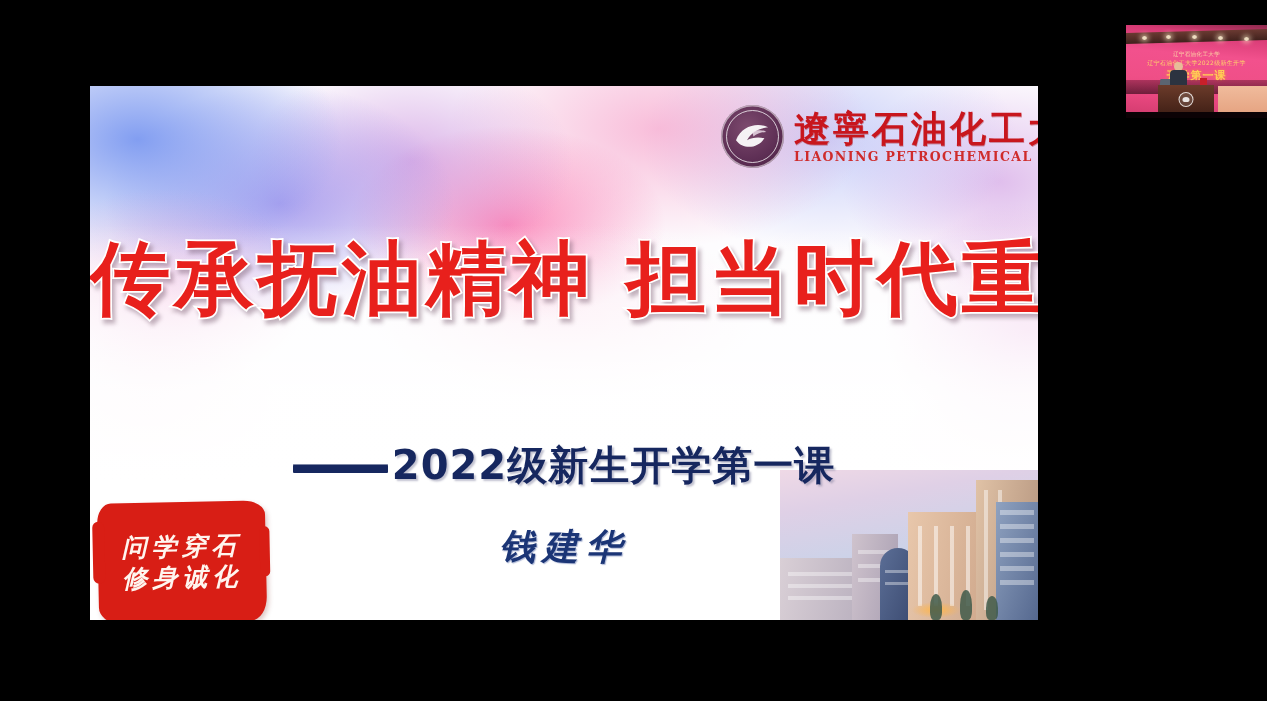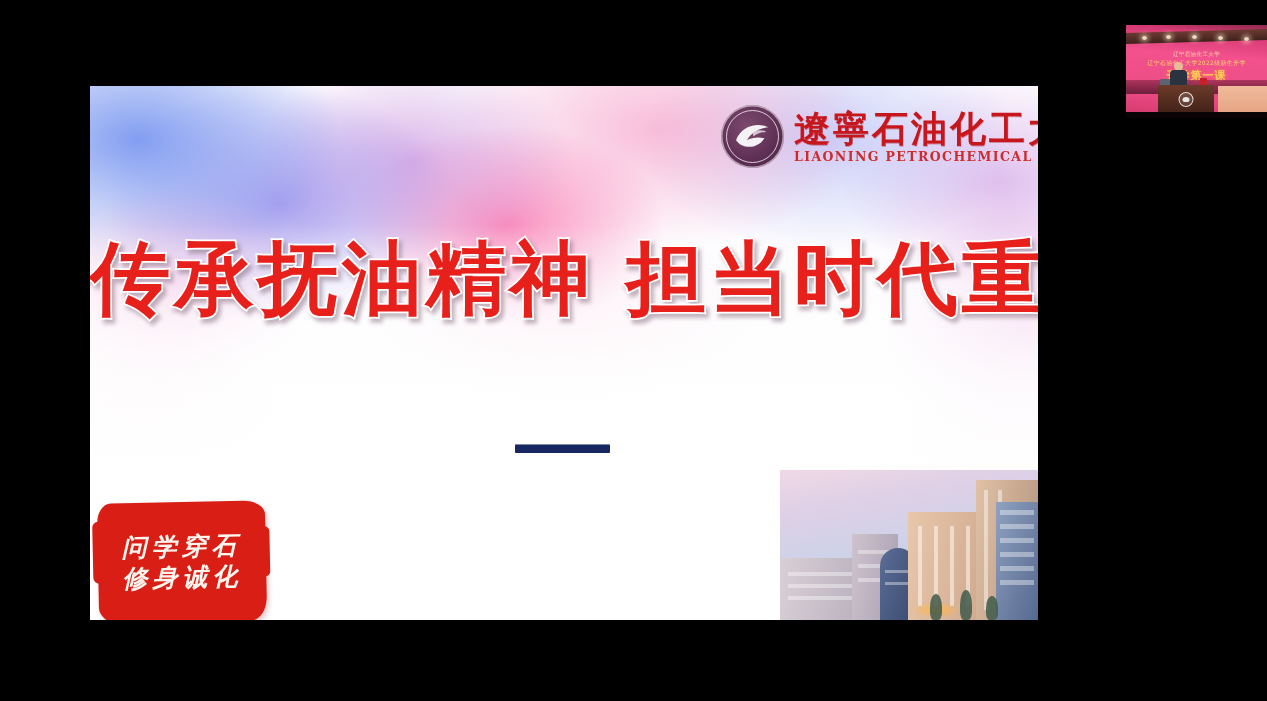--- a/index.html
+++ b/index.html
@@ -224,22 +224,24 @@
       <div class="logo-text">
         <div class="logo-cn">遼寧石油化工大學</div>
         <div class="logo-en">LIAONING PETROCHEMICAL UNIVERSITY</div>
       </div>
     </div>
 
     <div id="headline">传承抚油精神 担当时代重任</div>
 
     <div id="subline">
       <span id="emdash"></span>
-    </div>
-
+      <span id="subtitle-text">2022级新生开学第一课</span>
+    </div>
+
+    <div id="speaker">钱建华</div>
 
     <div id="seal">
       <div class="seal-line">问学穿石</div>
       <div class="seal-line">修身诚化</div>
     </div>
 
   </div>
 
   <div id="webcam">
     <div class="led"></div>

